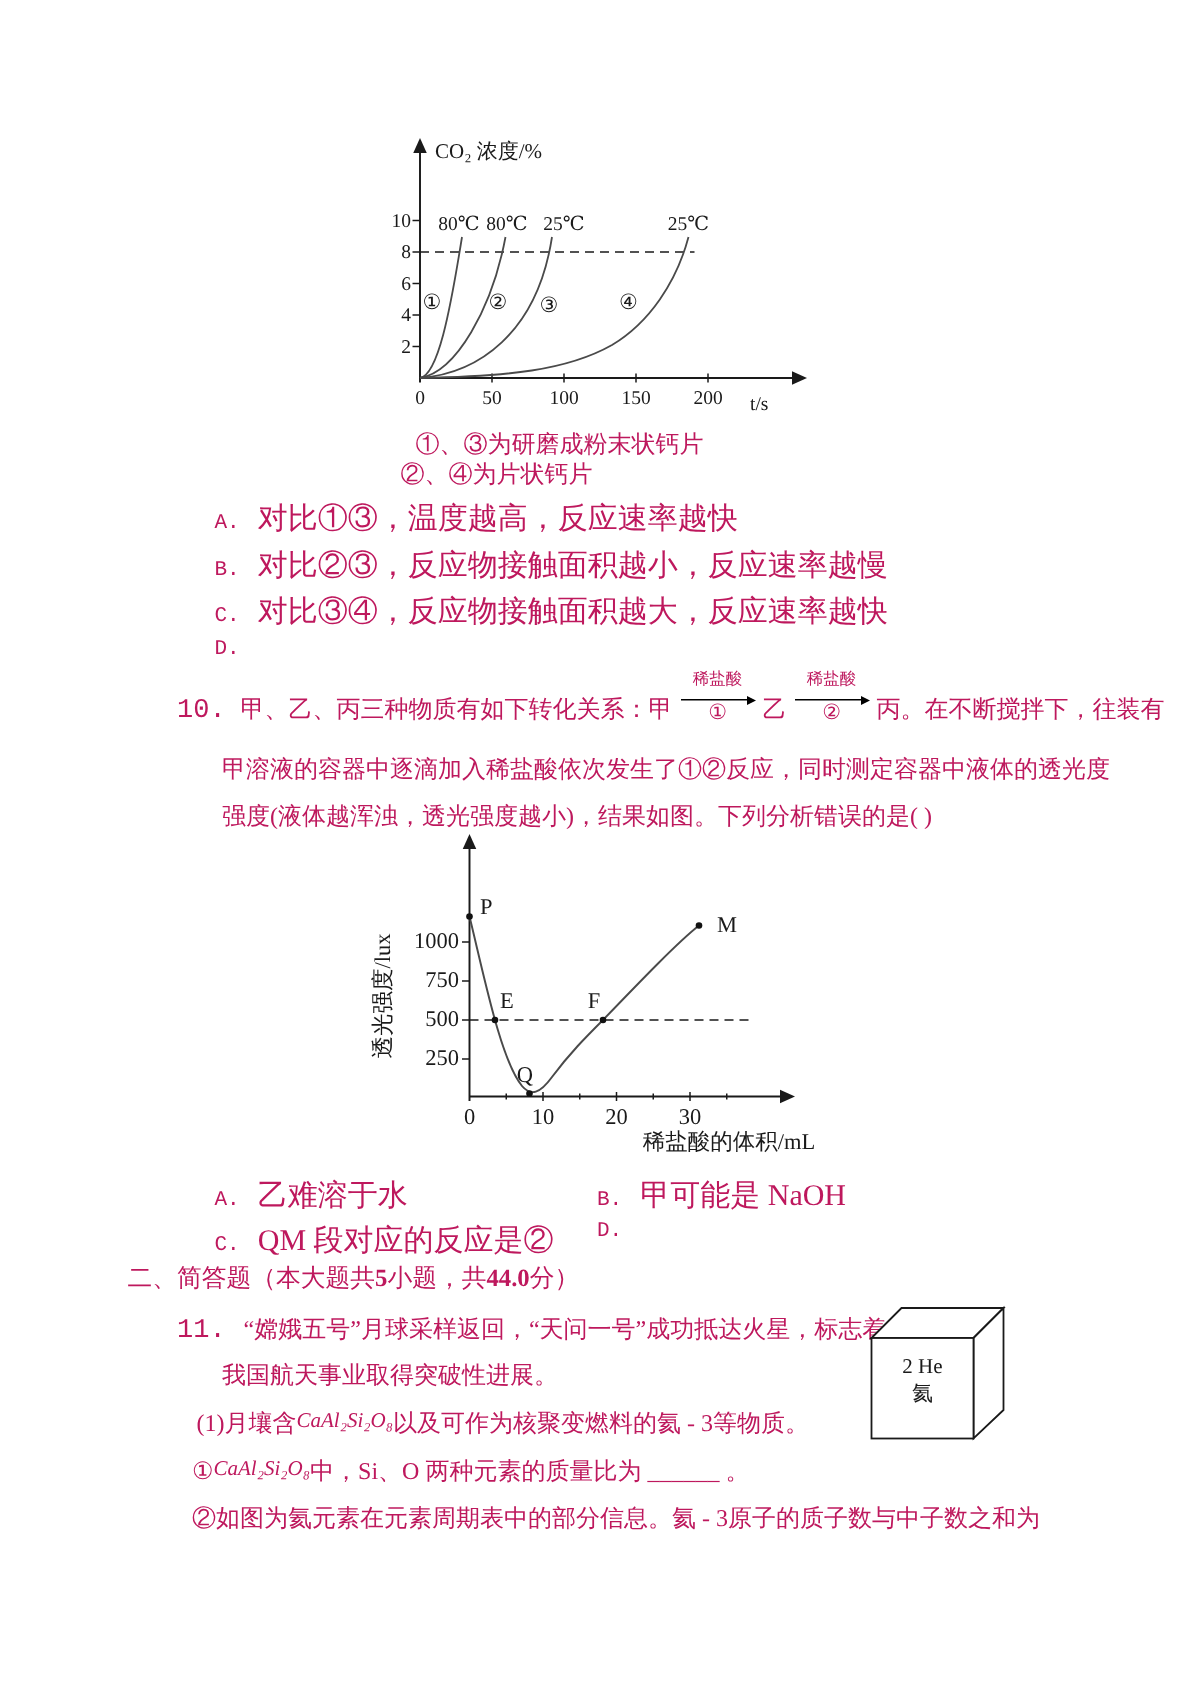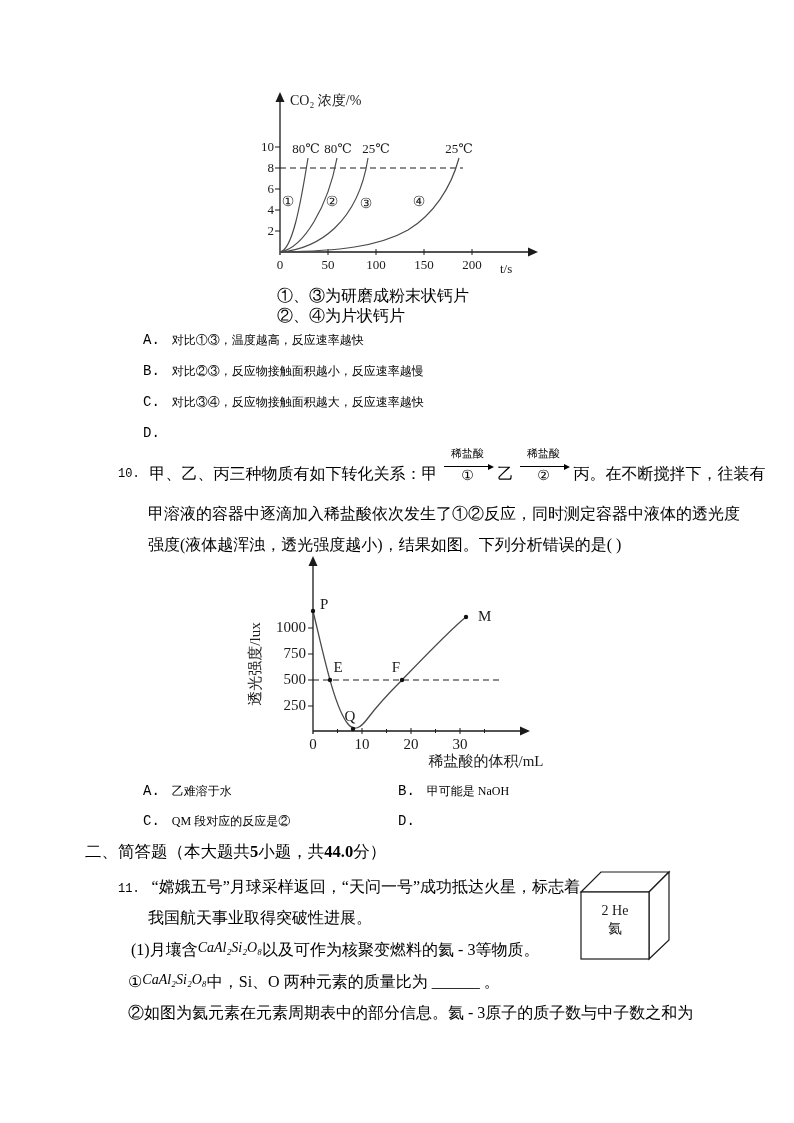--- a/index.html
+++ b/index.html
@@ -1,24 +1,24 @@
 <!DOCTYPE html>
 <html><head>
 <meta charset="utf-8">
 <style>
   html,body{margin:0;padding:0;background:#fff;}
   .page{position:relative;width:794px;height:1123px;background:#ffffff;overflow:hidden;
-        font-family:"Liberation Serif","DejaVu Serif",serif;color:#000000;}
+        font-family:"Liberation Serif","DejaVu Serif",serif;color:#be185d;}
   .abs{position:absolute;}
   svg text{font-family:"Liberation Serif","DejaVu Serif",serif;fill:#1a1a1a;}
   .stem{font-size:16px;line-height:20px;white-space:nowrap;text-align:center;}
-  .qnum{font-family:"Liberation Mono","DejaVu Sans Mono",monospace;font-size:12px;margin-right:10px;}
+  .qnum{font-family:"Liberation Mono","DejaVu Sans Mono",monospace;font-size:18px;margin-right:10px;}
   .opt-row{display:flex;align-items:baseline;white-space:nowrap;}
   .opt-label{font-family:"Liberation Mono","DejaVu Sans Mono",monospace;font-size:14px;}
-  .opt-text{font-size:12px;margin-left:12px;}
+  .opt-text{font-size:20px;margin-left:12px;}
   .caption{font-size:16px;white-space:nowrap;}
   .q10-line1{display:flex;align-items:flex-end;white-space:nowrap;}
   .rxn{display:inline-flex;flex-direction:column;align-items:center;margin:0 6px 0 6px;}
   .rxn-top{font-size:11px;line-height:13px;text-align:center;}
   .rxn-arrow{width:48px;height:6px;border-bottom:1px solid #000;position:relative;}
   .rxn-arrow::after{content:"";position:absolute;right:-2px;bottom:-4px;width:0;height:0;
      border-left:6px solid #000;border-top:3px solid transparent;border-bottom:3px solid transparent;}
   .rxn-bot{font-size:14px;line-height:17px;}
   .sect{font-size:16.5px;white-space:nowrap;}
   .sect b{font-family:"Liberation Serif","DejaVu Serif",serif;}
@@ -71,21 +71,21 @@
     <text x="90" y="65" font-size="13" text-anchor="middle">80℃</text>
     <text x="128" y="65" font-size="13" text-anchor="middle">25℃</text>
     <text x="211" y="65" font-size="13" text-anchor="middle">25℃</text>
     <text x="40" y="118" font-size="14" text-anchor="middle">①</text>
     <text x="84" y="118" font-size="14" text-anchor="middle">②</text>
     <text x="118" y="120" font-size="14" text-anchor="middle">③</text>
     <text x="171" y="118" font-size="14" text-anchor="middle">④</text>
   </svg>
 
   <div class="abs caption" style="left:277px;top:286px;">①、③为研磨成粉末状钙片</div>
-  <div class="abs caption" style="left:277px;top:306px;">②、④为片状钙片</div>
+  <div class="abs caption" style="left:267px;top:306px;">②、④为片状钙片</div>
 
   <div class="abs opt-row" style="left:143px;top:332px;">
     <span class="opt-label">A.</span>
     <span class="opt-text">对比①③，温度越高，反应速率越快</span>
   </div>
   <div class="abs opt-row" style="left:143px;top:363px;">
     <span class="opt-label">B.</span>
     <span class="opt-text">对比②③，反应物接触面积越小，反应速率越慢</span>
   </div>
   <div class="abs opt-row" style="left:143px;top:394px;">

